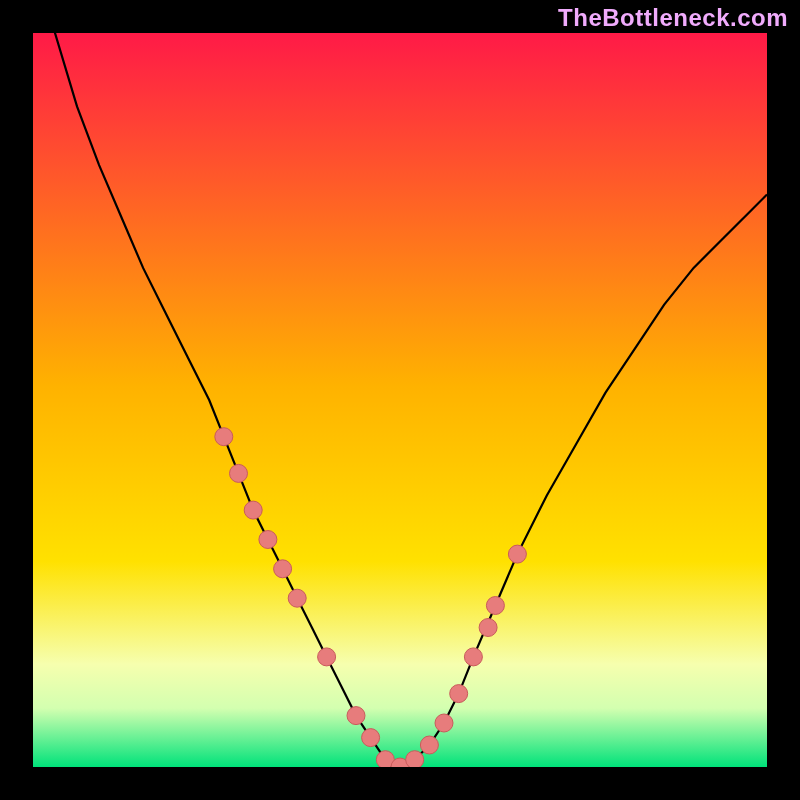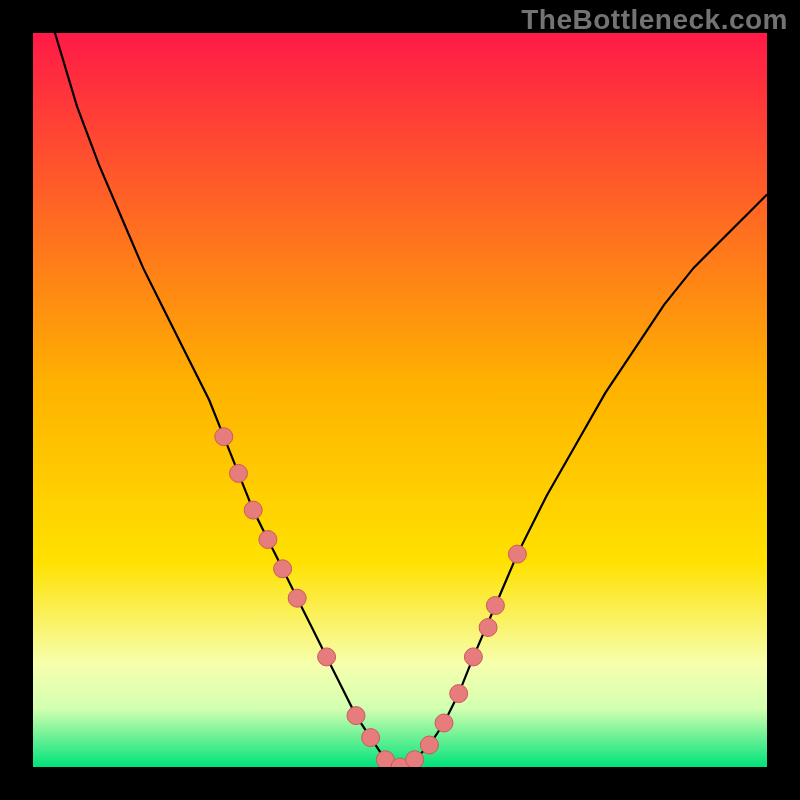--- a/index.html
+++ b/index.html
@@ -14,22 +14,22 @@
   .outer {
     position: relative;
     width: 800px;
     height: 800px;
     background: #000;
   }
   .watermark {
     position: absolute;
     top: 4px;
     right: 12px;
-    color: #737373;
-    font-size: 28px;
+    color: #f0abfc;
+    font-size: 24px;
     font-weight: 700;
     letter-spacing: 0.5px;
     user-select: none;
   }
   .plot {
     position: absolute;
     left: 33px;
     top: 33px;
     width: 734px;
     height: 734px;

